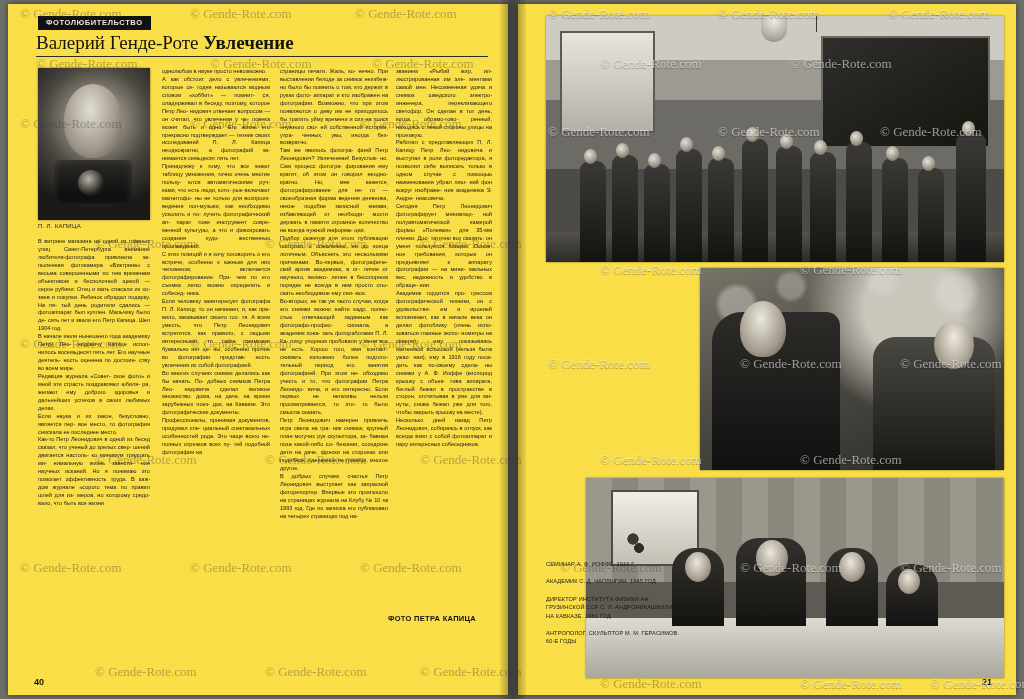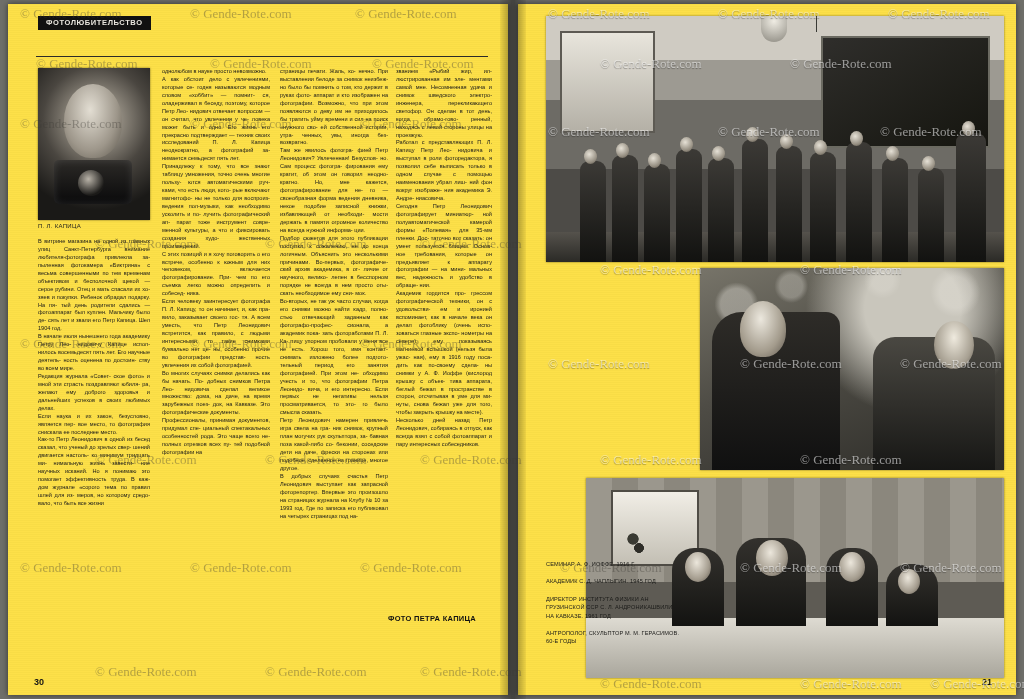--- a/index.html
+++ b/index.html
@@ -234,20 +234,23 @@
 </head>
 <body>
 
 <div class="spread">
 
   <div class="page left">
     <div class="grain"></div>
 
     <div class="rubric">ФОТОЛЮБИТЕЛЬСТВО</div>
 
+    <div class="headline">
+      <span>Валерий Генде-Роте </span><span class="b">Увлечение</span>
+    </div>
     <div class="rule"></div>
 
     <div class="photo portrait">
       <div class="ph"></div>
       <div class="face"></div>
       <div class="cam"></div>
       <div class="lens"></div>
     </div>
     <div class="cap cap-portrait">П. Л. КАПИЦА</div>
 
@@ -268,21 +271,21 @@
 Подбор сюжетов для этого публикации поступкл, к сожалению, не до конца логичным. Объяснить это несколькими причинами. Во-первых, фотографиче- ский архив академика, в от- личие от научного, велико- лепен в бесспорном порядке не всегда в нем просто оты- скать необходимое ему сни- мок.
 Во-вторых, не так уж часто случаи, когда его снимки можно найти кадр, полно- стью отвечающий заданным как фотографо-профес- сионала, а академик пока- зать фотоработами П. Л. Ка- пицу упорном пробовали у меня все не есть. Хорош того, имя контакт-снимать изложено более подгото- тельный период его занятия фотографией. При этом не- обходимо учесть и то, что фотографии Петра Леонидо- вича, и его интересно. Если первых не негативы нельзя просматривается, то это- го было смысла сказать.
 Петр Леонидович намерен привлечь игра свела на гра- ник снимок, крупный план могучих рук скульптора, за- бавная поза какой-либо со- беконии, соседские дети на даче, фрески на сторонах или подобное, сделанное на границе, многое другое.
 В добрых случаях счастья Петр Леонидович выступает как запрасной фоторепортер. Впервые это произошло на страницах журнала на Клубу № 10 за 1993 год. Где по записка его публиковал на четырех страницах под на-</div>
     <div class="col lc4">званием «Рыбий жир, ил- люстрированная им эле- ментами самой мне. Несомненная удача и снимок шведского электро- инженера, перекликающего светофор. Он сделан в тот день, когда, обрамо-гово- ренный, находясь с левой стороны улицы на проезжую.
 Работал с представляющих П. Л. Капицу Петр Лео- нидовича и выступал в роли фоторедактора, я позволил себе выписать только в одном случае с помощью наименования убрал лиш- ний фон вокруг изображе- ния академика Э. Андре- ниасовича.
 Сегодня Петр Леонидович фотографирует миниатюр- ной полуавтоматической камерой формы «Полевая» для 35-мм пленки. Дос- таточно вот сказать: он умеет пользуется блицем. Основ- ное требования, которые он предъявляет к аппарату фотографии — на мини- мальных вес, надежность и удобство в обраще- нии.
 Академик гордится про- грессом фотографической техники, он с удовольстви- ем и иронией вспоминает, как в начале века он делал фотоблику (очень испо- зоваться глазные экспо- нометры на севере), ему показываясь магниевой вспышкой (нельзя была ужас- ная), ему в 1916 году поса- дить как по-своему сдела- ны снимки у А. Ф. Иоффе (кислород крышку с объек- тива аппарата, беглый бежал в пространстве в сторон, отсчитывая в уме для ми- нуты, снова бежал уже для того, чтобы закрыть крышку на месте).
 Несколько дней назад Петр Леонидович, собираясь в отпуск, как всегда взял с собой фотоаппарат и пару интересных собеседников.</div>
 
-    <div class="folio l">30</div>
+    <div class="folio l">40</div>
   </div>
 
   <div class="page right">
     <div class="grain"></div>
     <div class="folio r">21</div>
   </div>
 
   <div class="gutter"></div>
 
   <div class="photo ph1">

